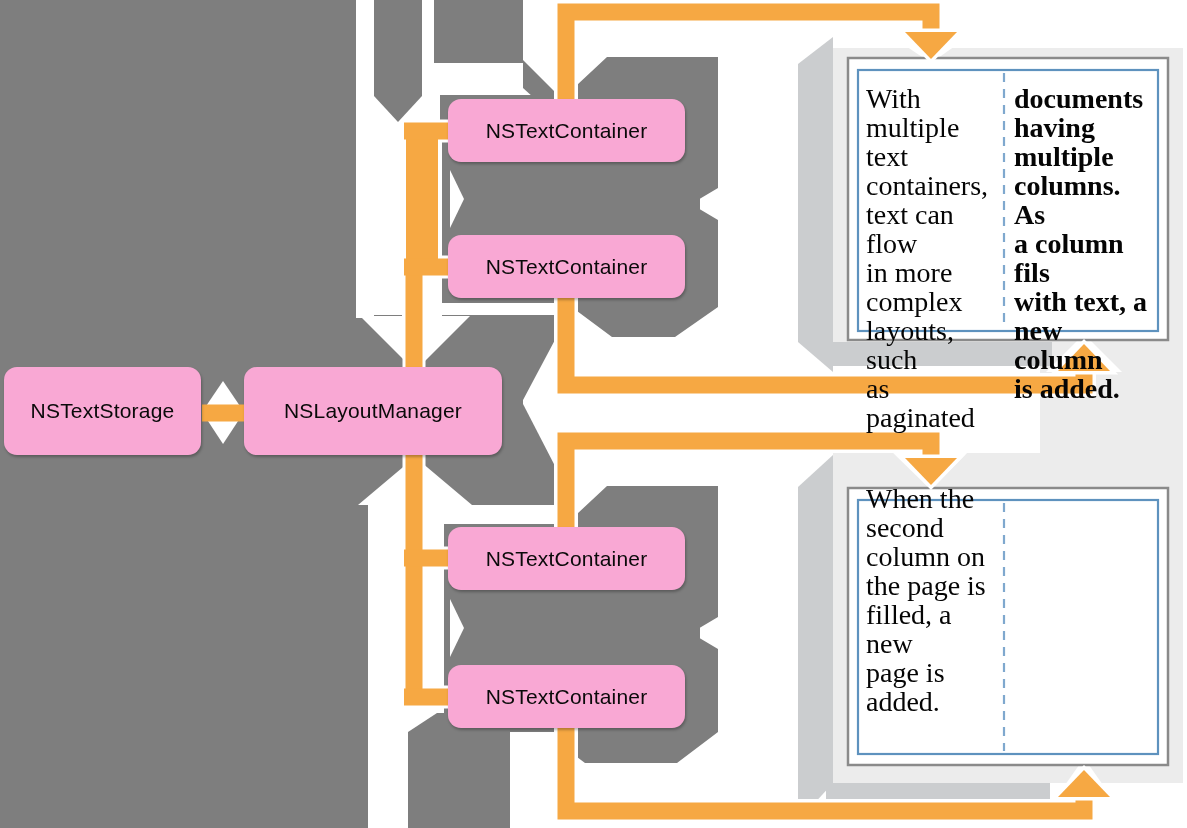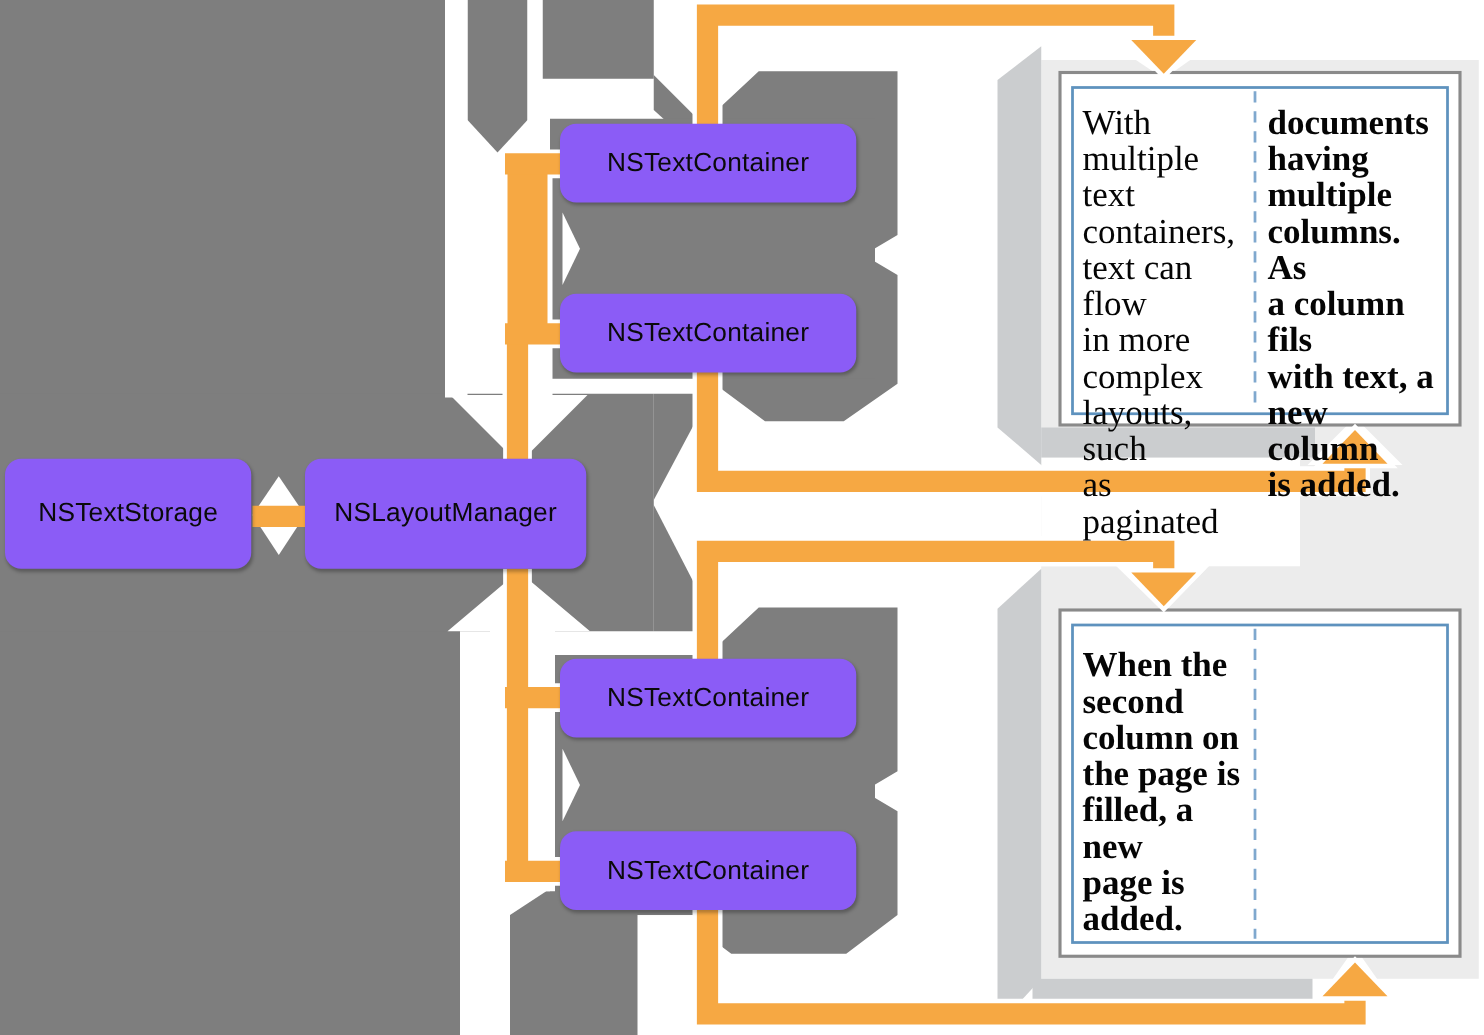--- a/index.html
+++ b/index.html
@@ -3,21 +3,21 @@
 <meta charset="utf-8">
 <style>
   html,body{margin:0;padding:0;background:#ffffff;}
   #stage{
     position:relative;width:1187px;height:828px;overflow:hidden;
     background:#ffffff;font-family:"Liberation Sans",sans-serif;
   }
   #art{position:absolute;left:0;top:0;width:1187px;height:828px;}
   .node{
     position:absolute;display:flex;align-items:center;justify-content:center;
-    background:#8b5cf6;border-radius:13px;
+    background:#f9a8d4;border-radius:13px;
     box-shadow:1px 2px 3px rgba(0,0,0,0.28);
     color:#0a0a0a;font-size:21px;letter-spacing:0.2px;
   }
   .pagetext{
     position:absolute;color:#050505;
     font-family:"Liberation Serif","DejaVu Serif",serif;
     font-size:28px;line-height:29px;white-space:pre-line;
   }
 </style>
 </head>
@@ -111,21 +111,21 @@
       <polygon points="905,32 957,32 931,59"></polygon>
       <polygon points="1058,371 1110,371 1084,344"></polygon>
       <polygon points="905,458 957,458 931,485"></polygon>
       <polygon points="1058,797 1110,797 1084,770"></polygon>
     </g>
   </svg>
 
   <div class="node" style="left:4px;top:367px;width:197px;height:88px;justify-content:center;">
     <span>NSTextStorage</span>
   </div>
-  <div class="node" style="left:244px;top:367px;width:225px;height:88px;">
+  <div class="node" style="left:244px;top:367px;width:258px;height:88px;">
     <span>NSLayoutManager</span>
   </div>
   <div class="node" style="left:448px;top:99px;width:237px;height:63px;">
     <span>NSTextContainer</span>
   </div>
   <div class="node" style="left:448px;top:235px;width:237px;height:63px;">
     <span>NSTextContainer</span>
   </div>
   <div class="node" style="left:448px;top:527px;width:237px;height:63px;">
     <span>NSTextContainer</span>
@@ -143,21 +143,21 @@
 layouts, such
 as paginated</div>
   <div class="pagetext" style="left:1014px;top:84px;width:142px;font-weight:bold;">documents
 having
 multiple
 columns. As
 a column fils
 with text, a
 new column
 is added.</div>
-  <div class="pagetext" style="left:866px;top:518px;width:136px;font-weight:bold;">When the
+  <div class="pagetext" style="left:866px;top:484px;width:136px;">When the
 second
 column on
 the page is
 filled, a new
 page is
 added.</div>
   <div class="pagetext" style="left:1014px;top:513px;width:142px;"></div>
 
 </div>
 

